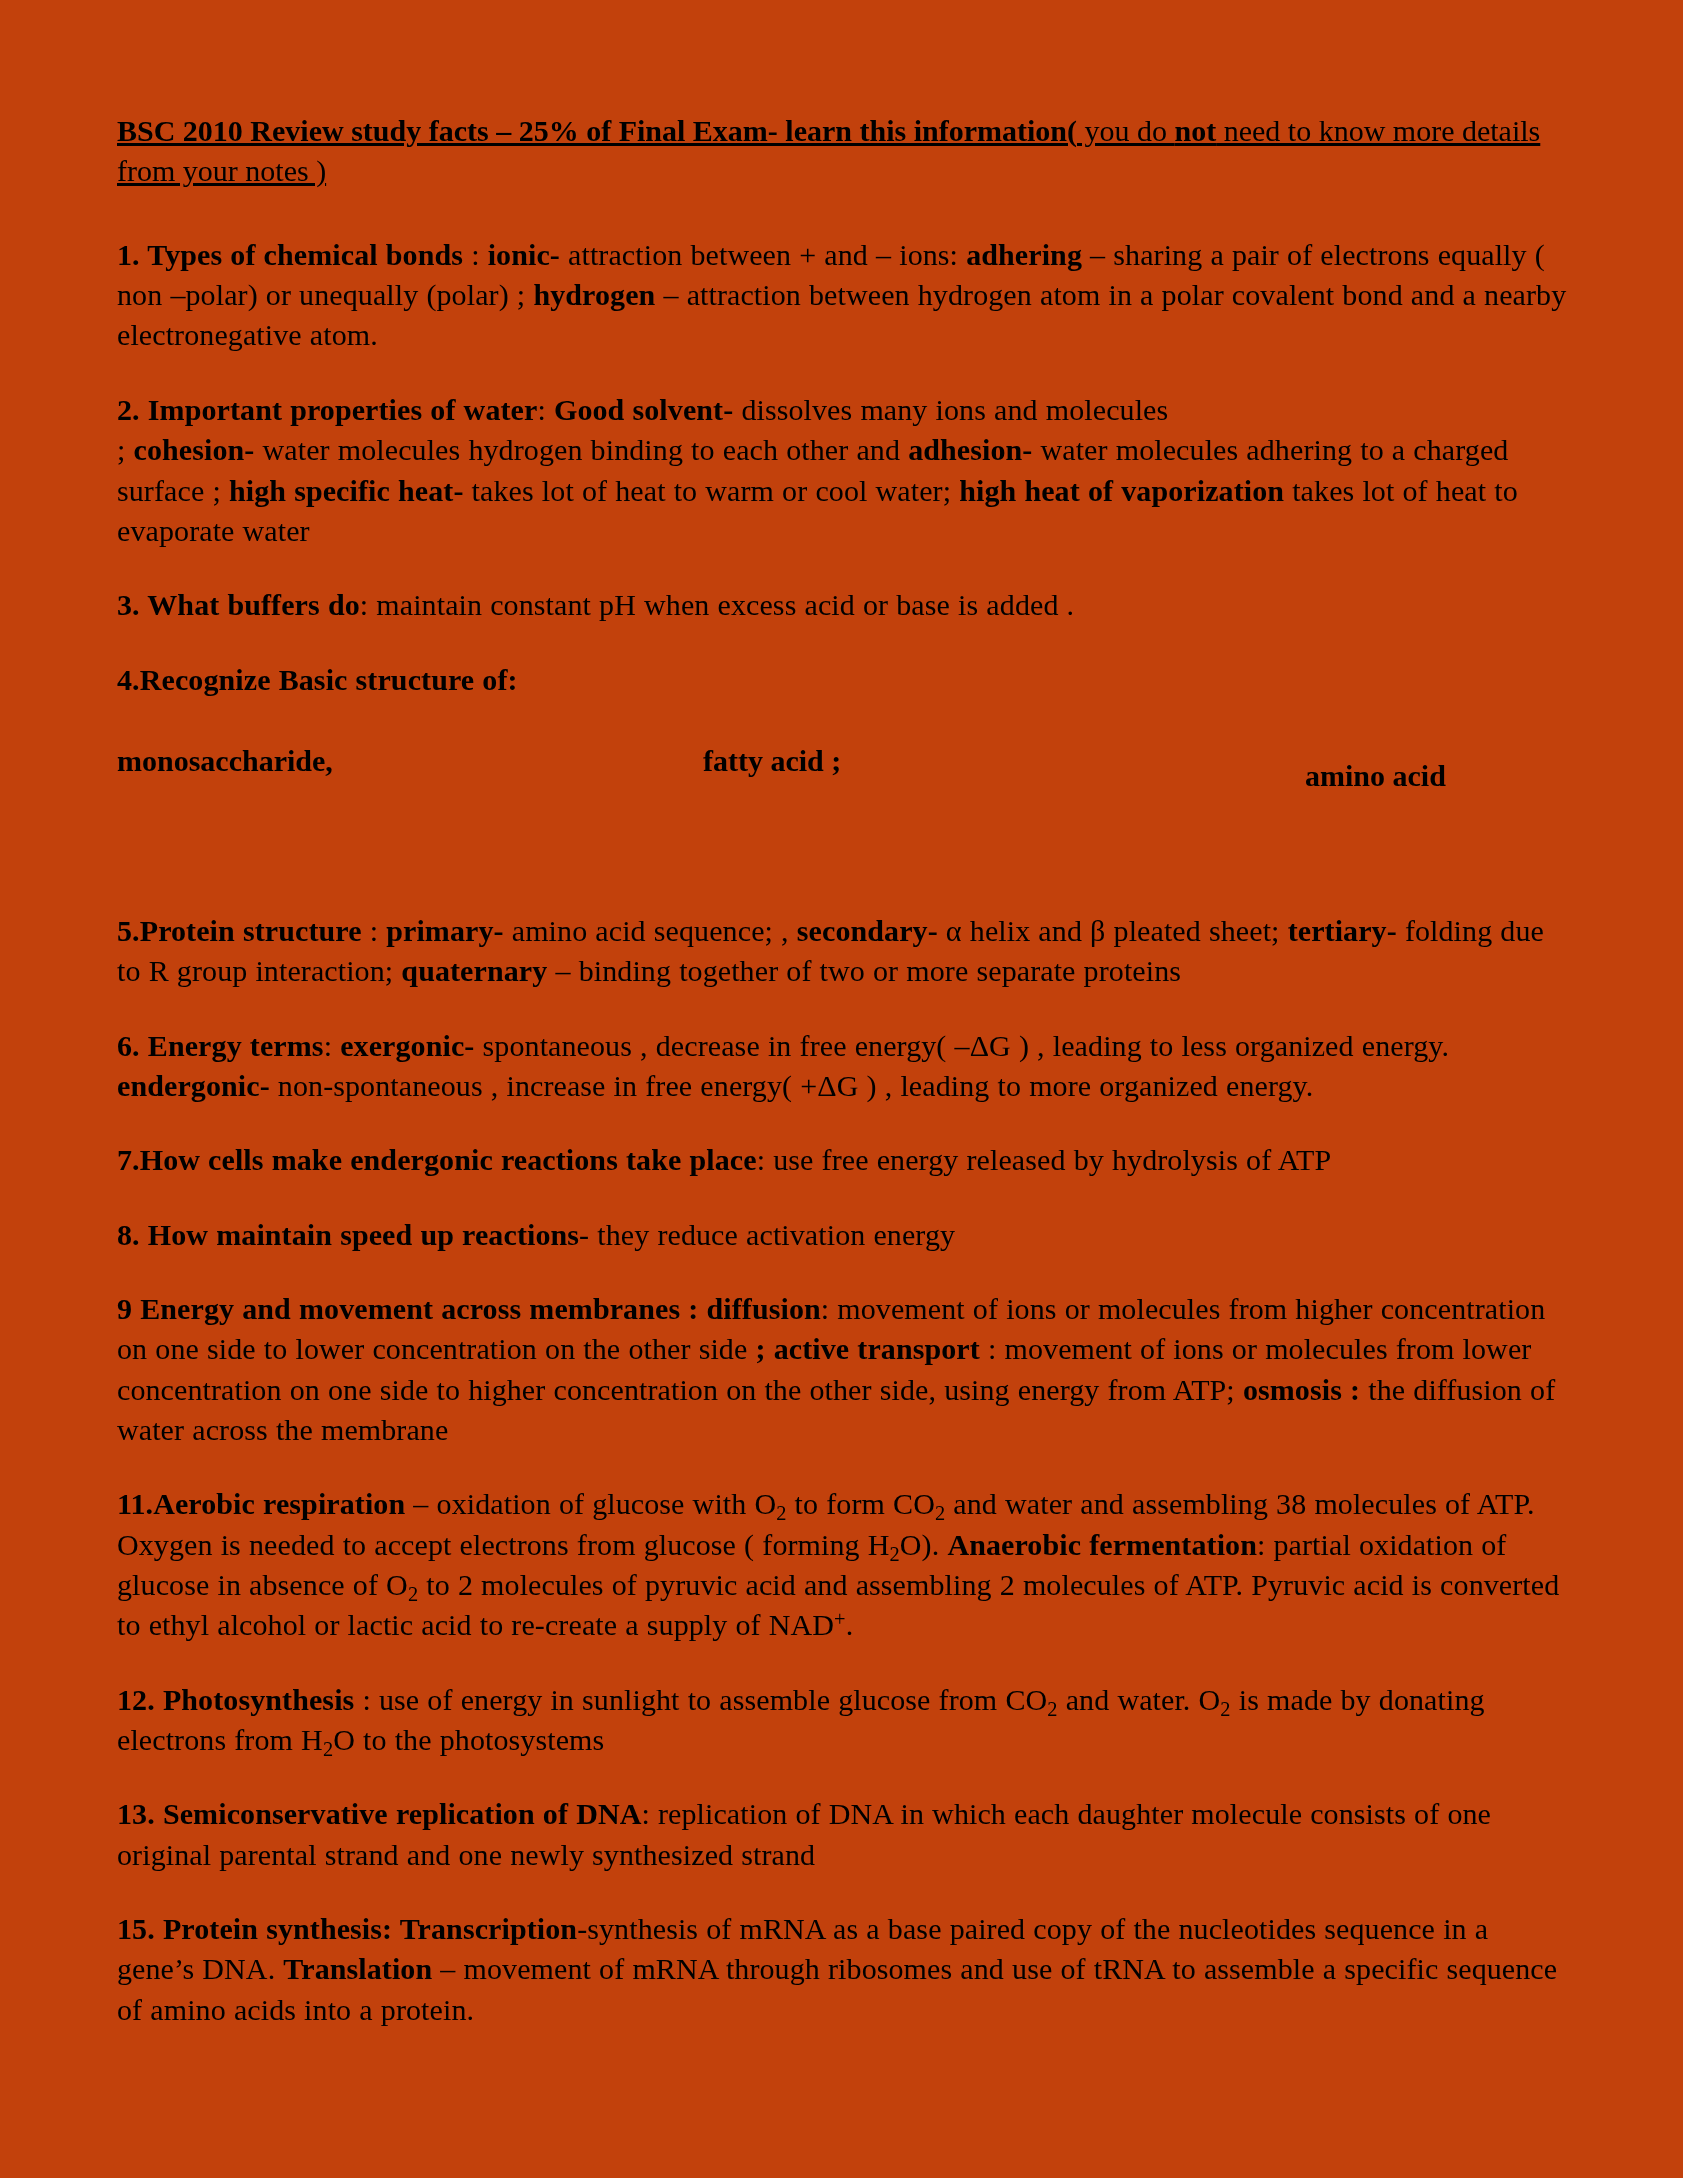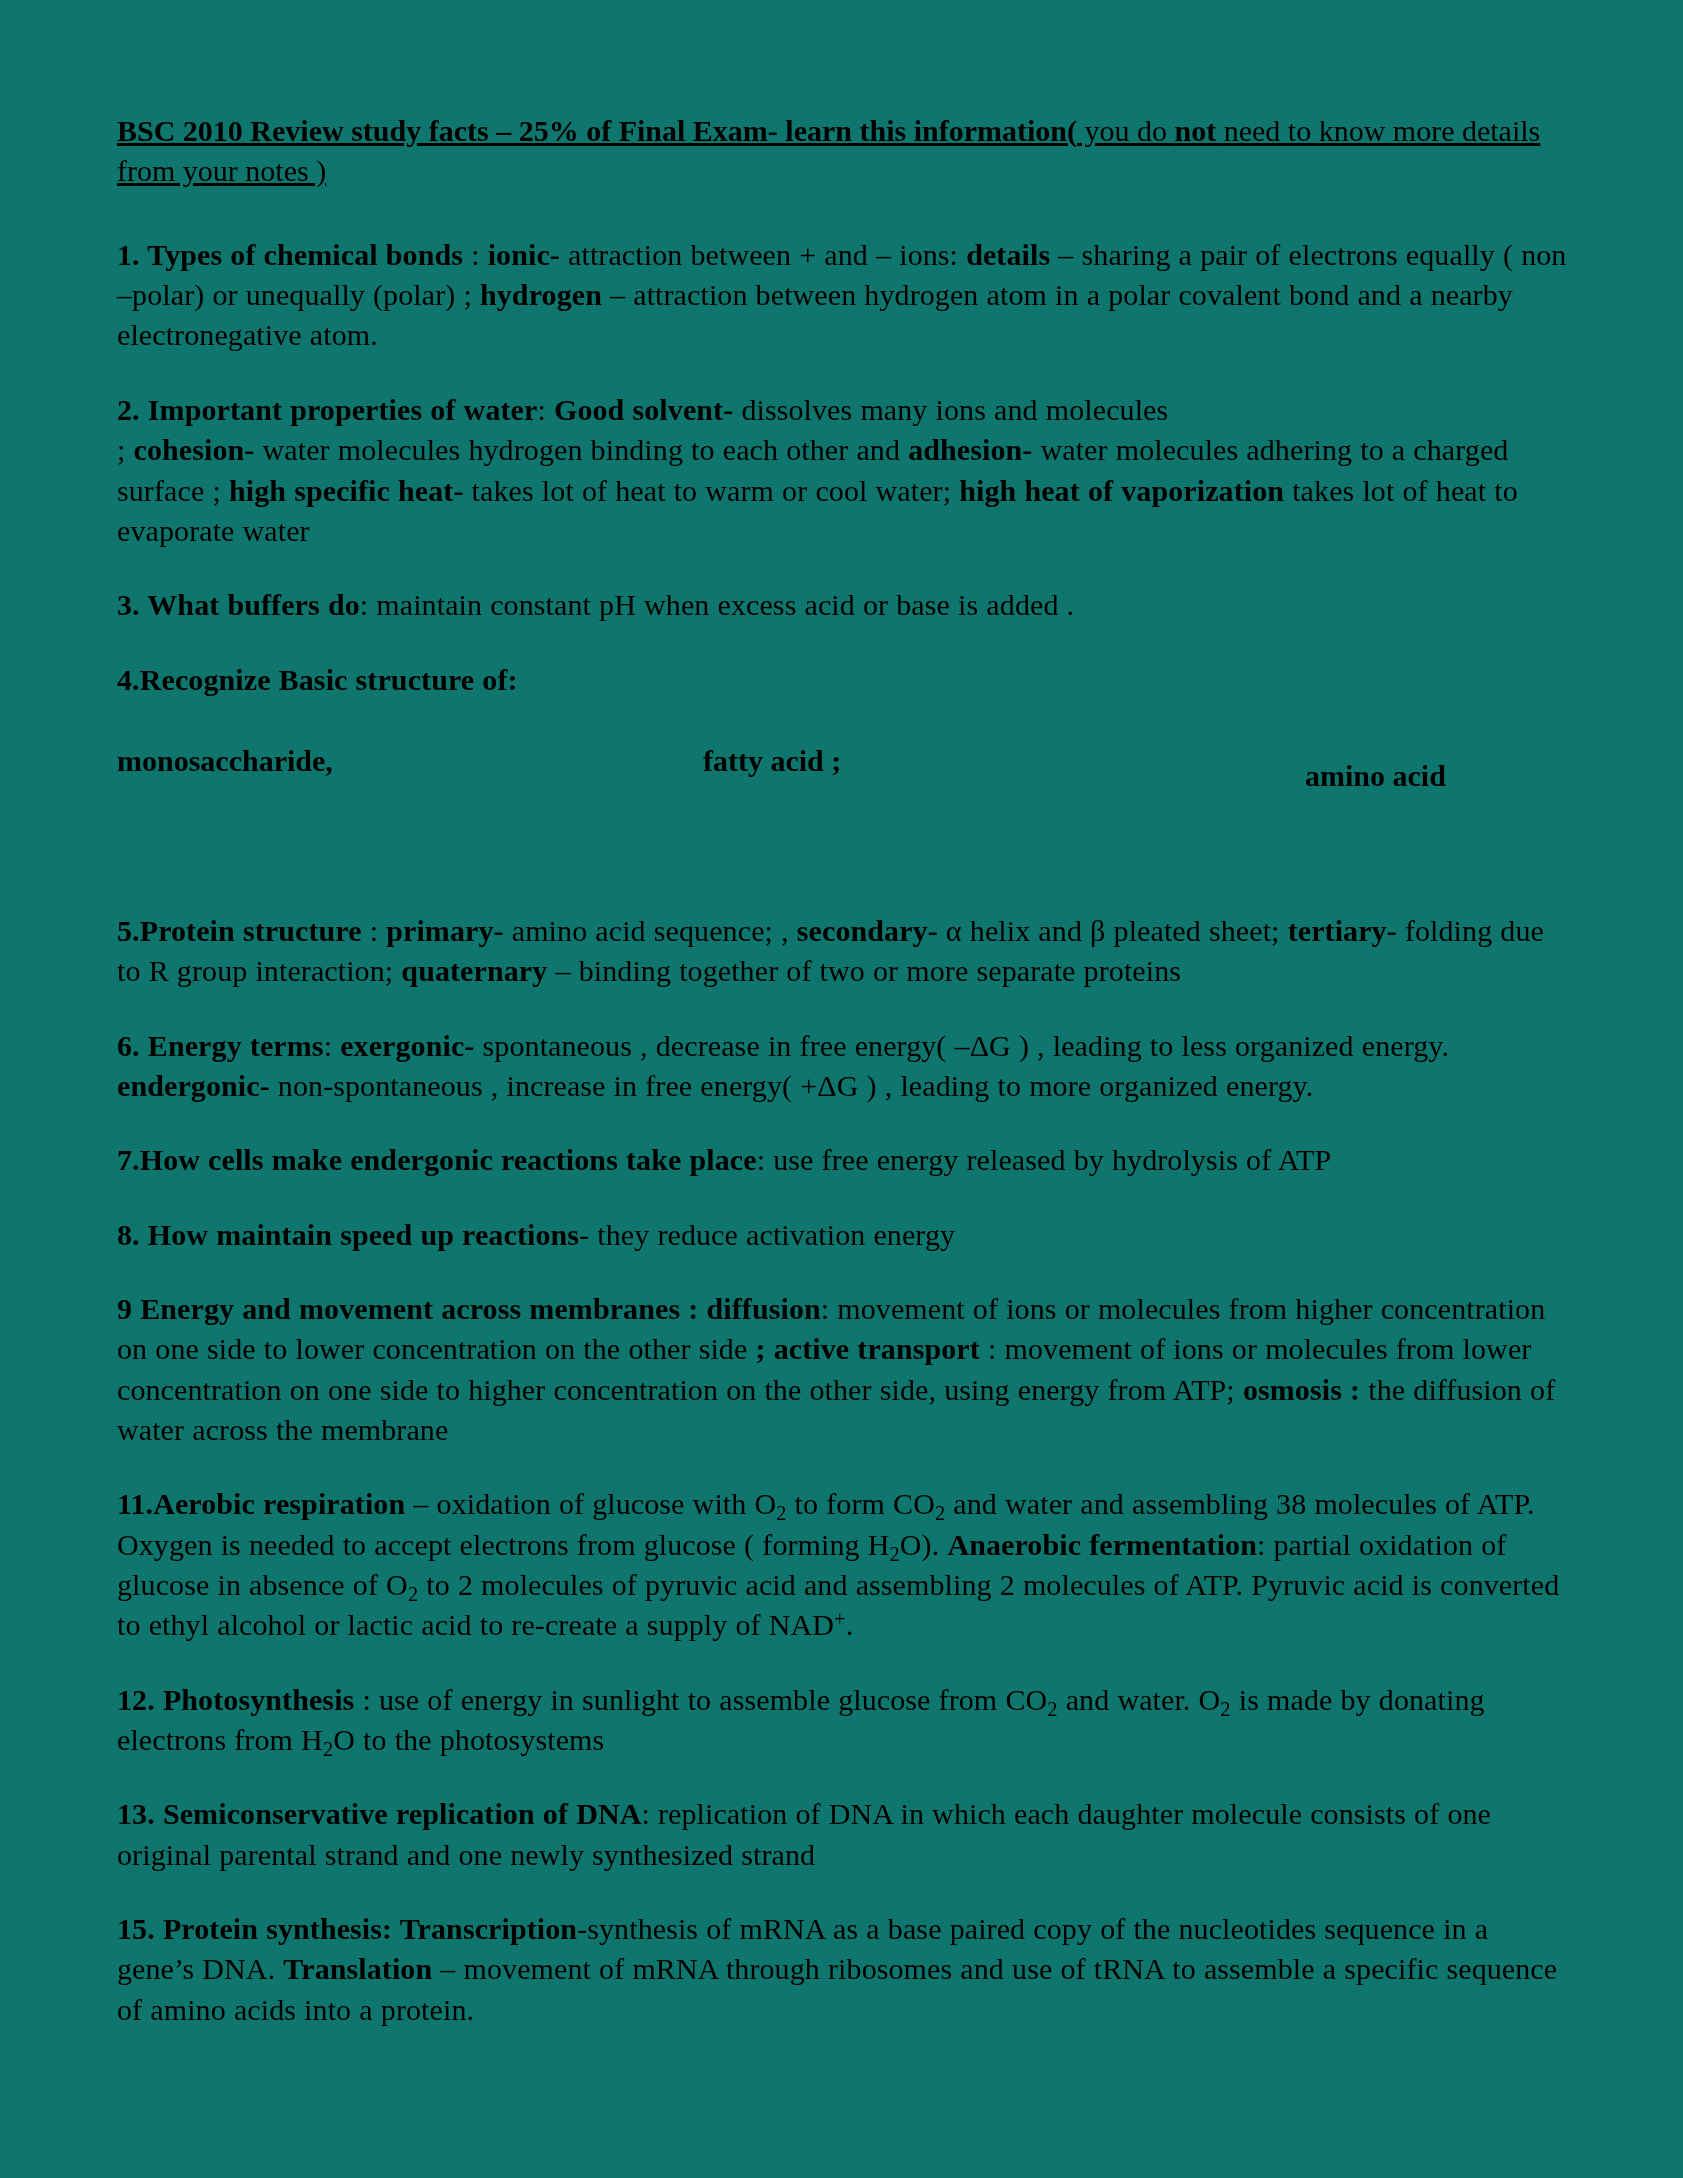--- a/index.html
+++ b/index.html
@@ -11,21 +11,21 @@
     width: 1683px;
     height: 2178px;
     font-family: "Liberation Serif", "DejaVu Serif", serif;
     color: #000000;
     -webkit-font-smoothing: none;
   }
   .page {
     position: relative;
     width: 1683px;
     height: 2178px;
-    background: #0f766e;
+    background: #c2410c;
     box-sizing: border-box;
     padding: 111px 114px 0 117px;
   }
   .doc {
     width: 1455px;
   }
   
   .para {
     font-size: 30px;
     line-height: 1.345;
@@ -81,21 +81,21 @@
 <body>
 
 <div class="page">
   <div class="doc">
 
     <div class="title">
       <span class="unb">BSC 2010 Review  study facts – 25% of Final  Exam- learn this information(</span><span class="un"> you do </span><span class="unb">not</span><span class="un"> need to know more details from your notes )</span>
     </div>
 
     <p class="para nudge-lg">
-      <b>1. </b><b>Types of chemical bonds</b><span> :  </span><b>ionic-</b><span> attraction between + and – ions: </span><b>details</b><span> – sharing a pair of electrons equally ( non –polar) or unequally (polar) ; </span><b>hydrogen</b><span> – attraction between hydrogen atom  in a polar covalent bond and a nearby electronegative atom.</span>
+      <b>1. </b><b>Types of chemical bonds</b><span> :  </span><b>ionic-</b><span> attraction between + and – ions: </span><b>adhering</b><span> – sharing a pair of electrons equally ( non –polar) or unequally (polar) ; </span><b>hydrogen</b><span> – attraction between hydrogen atom  in a polar covalent bond and a nearby electronegative atom.</span>
     </p>
 
     <p class="para nudge-lg">
       <b>2. </b><b>Important properties of water</b><span>: </span><b>Good solvent-</b><span> dissolves many ions and molecules</span><br><span>; </span><b>cohesion-</b><span> water molecules hydrogen binding to each other  and </span><b>adhesion-</b><span> water molecules adhering to a charged surface ; </span><b>high specific heat-</b><span> takes lot of heat to warm or cool water; </span><b>high heat of vaporization</b><span> takes lot of heat to evaporate water</span>
     </p>
 
     <p class="para nudge-lg">
       <b>3. </b><b>What buffers do</b><span>: maintain constant pH when  excess acid or base is added .</span>
     </p>
 

